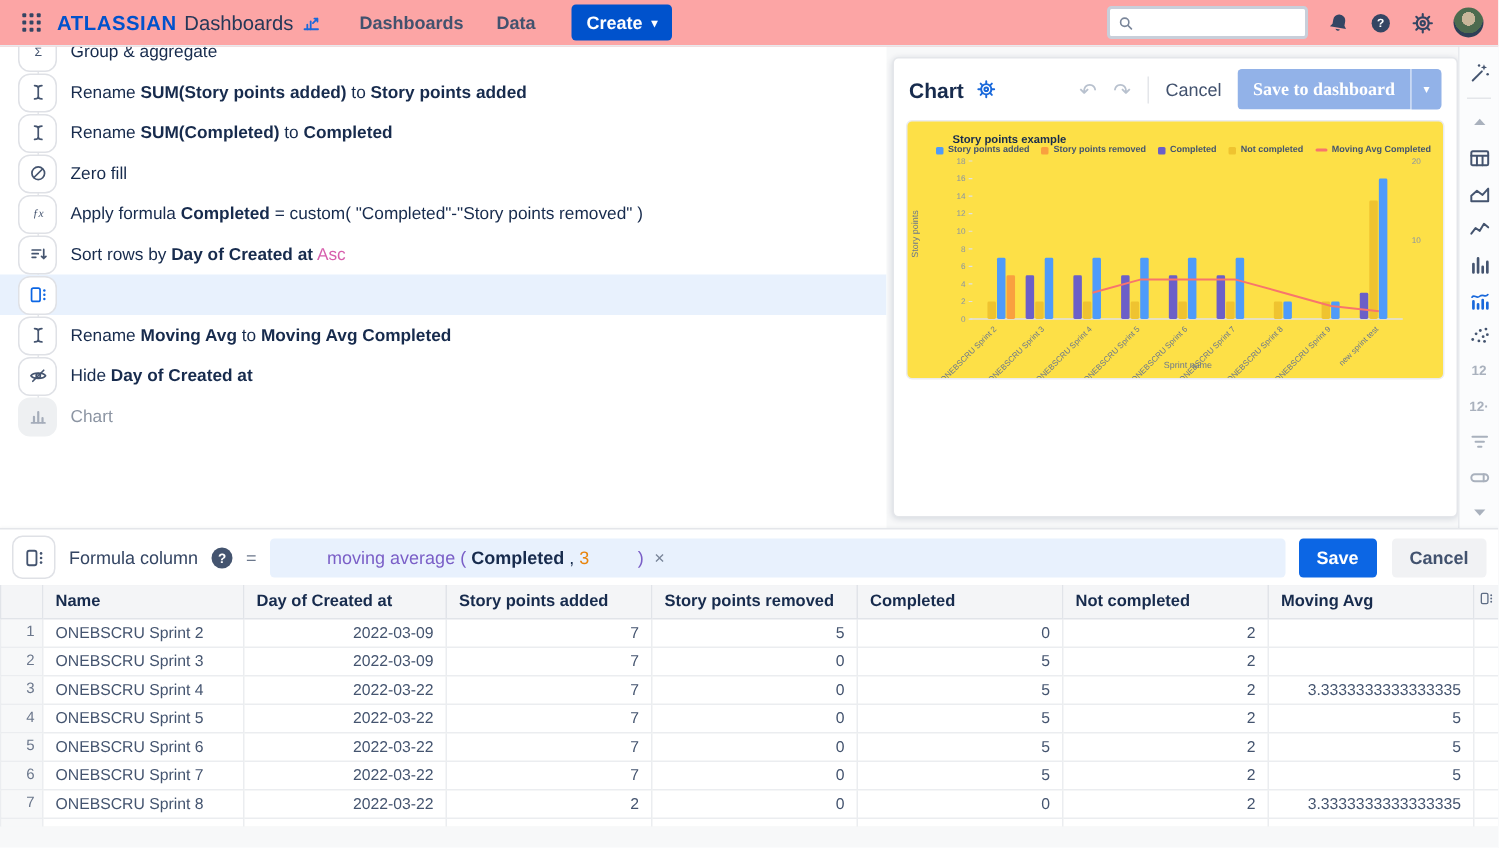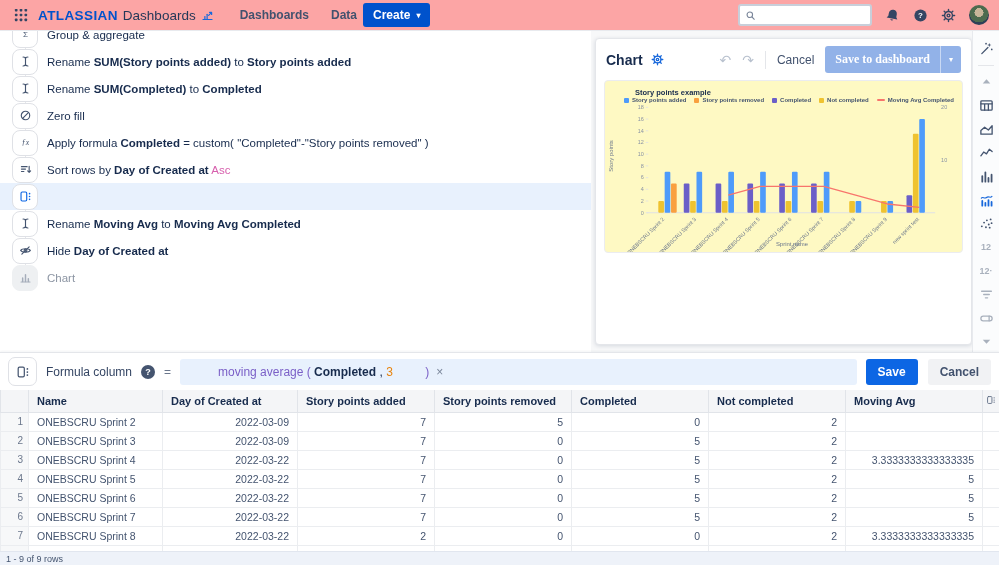--- a/index.html
+++ b/index.html
@@ -10,21 +10,21 @@
   
   #topnav { position:absolute; top:0; left:0; right:0; height:31px; background:#fca5a5;
             border-bottom:1px solid #E8EAEE; display:flex; align-items:center; padding:0 10px; z-index:9; }
   .grid-btn { width:22px; height:22px; display:flex; align-items:center; justify-content:center; color:#344563; cursor:pointer; }
   .brand { display:flex; align-items:center; gap:5px; margin-left:6px; }
   .brand-name { color:#0052CC; font-weight:700; font-size:13.5px; letter-spacing:.4px; }
   .brand-product { color:#253858; font-size:13.5px; }
   .brand-glyph { color:#1868DB; display:flex; }
   .nav-links { display:flex; gap:22px; margin-left:26px; }
   .nav-link { font-size:12px; font-weight:600; color:#42526E; cursor:pointer; }
-  .create-btn { margin-left:6px; background:#0052CC; color:#fff; border:none; border-radius:3px;
+  .create-btn { margin-left:24px; background:#0052CC; color:#fff; border:none; border-radius:3px;
                 font-family:inherit; font-size:12px; font-weight:600; padding:5px 10px; display:flex;
                 align-items:center; gap:6px; cursor:pointer; }
   .create-caret { font-size:8px; }
   .nav-right { margin-left:auto; display:flex; align-items:center; gap:13px; }
   .search-box { width:134px; height:22px; border:2px solid #C8CFDA; border-radius:3px; display:flex;
                 align-items:center; padding:0 5px; gap:4px; background:#fff; }
   .search-box svg { color:#7A869A; flex:0 0 auto; }
   .search-box input { border:0; outline:0; width:100%; font-family:inherit; font-size:11px; color:#172B4D; }
   .nav-icon { color:#344563; display:flex; cursor:pointer; }
   .bell-wrap { transform:rotate(10deg); }
@@ -58,21 +58,21 @@
   .card-gear { color:#1868DB; display:flex; cursor:pointer; }
   .header-right { margin-left:auto; display:flex; align-items:center; gap:11px; }
   .undo-redo { color:#B8C1CE; font-size:14px; cursor:pointer; line-height:1; }
   .vdiv { width:1px; height:18px; background:#E4E6EA; }
   .cancel-link { font-size:12px; color:#42526E; cursor:pointer; }
   .save-split { display:flex; cursor:pointer; }
   .save-main { background:#92B2E8; color:#fff; font-size:12px; font-weight:600; padding:6px 10px;
                border-radius:3px 0 0 3px; border:none; font-family:Liberation Serif, serif; border-right:1px solid rgba(255,255,255,.5); }
   .save-caret { background:#92B2E8; color:#fff; width:20px; border-radius:0 3px 3px 0; display:flex;
                 align-items:center; justify-content:center; font-size:8px; }
-  .chart-box { position:relative; margin:0 8px; height:173px; border:1px solid #EBECF0; border-radius:4px; background:#fef9c3; overflow:hidden; }
+  .chart-box { position:relative; margin:0 8px; height:173px; border:1px solid #EBECF0; border-radius:4px; background:#fde047; overflow:hidden; }
   .chart-title { position:absolute; top:7px; left:30px; font-size:7.5px; font-weight:700; color:#172B4D; }
   .chart-legend { position:absolute; top:16px; right:8px; display:flex; gap:8px; align-items:center; }
   .legend-item { display:flex; gap:3px; align-items:center; font-size:6px; font-weight:700; color:#44546F; white-space:nowrap; }
   .legend-swatch { width:5px; height:5px; border-radius:1px; }
   .legend-line { width:8px; height:2px; border-radius:1px; }
   .ylab { position:absolute; left:-22px; top:72px; width:56px; text-align:center; font-size:6px; color:#6B778C; transform:rotate(-90deg); }
   svg.plot { position:absolute; inset:0; }
 
   
   #side-toolbar { position:absolute; right:0; top:0; width:27px; height:321px; background:#FBFCFD;
@@ -597,17 +597,14 @@
             <td></td>
             <td></td>
             <td></td>
             <td></td>
             <td></td>
           </tr>
         </tbody>
     </table>
   </section>
 
-  <footer id="footer">
-    <span>1 - 9 of 9 rows</span>
-  </footer>
 
 </div>
 
 </body></html>

